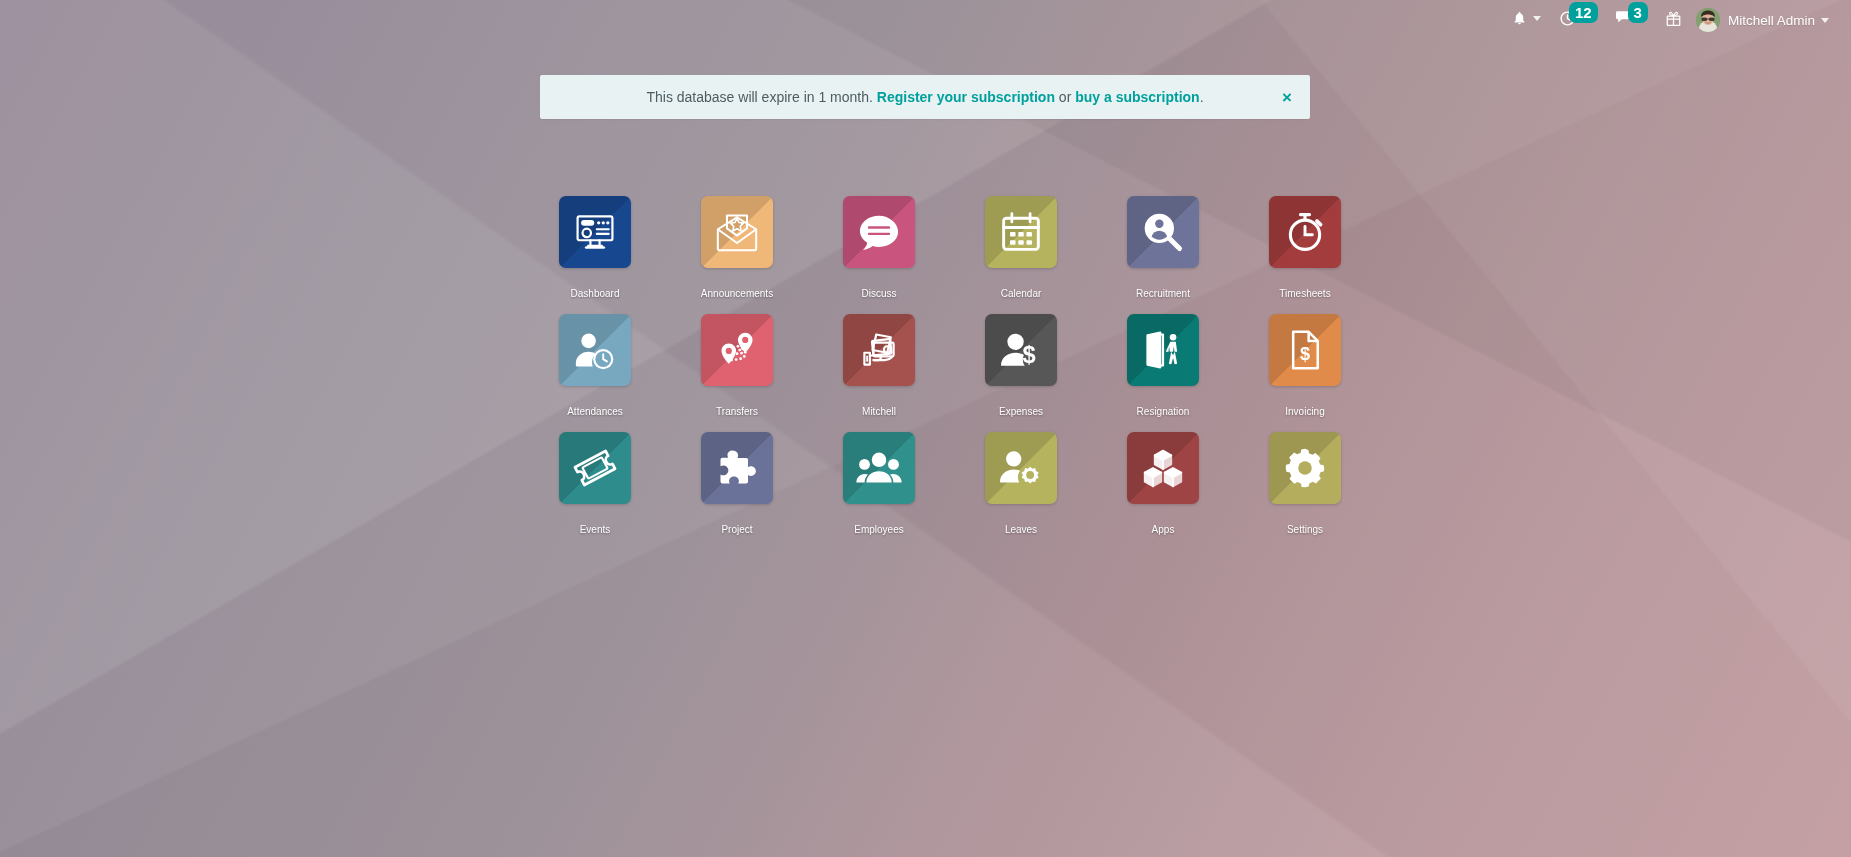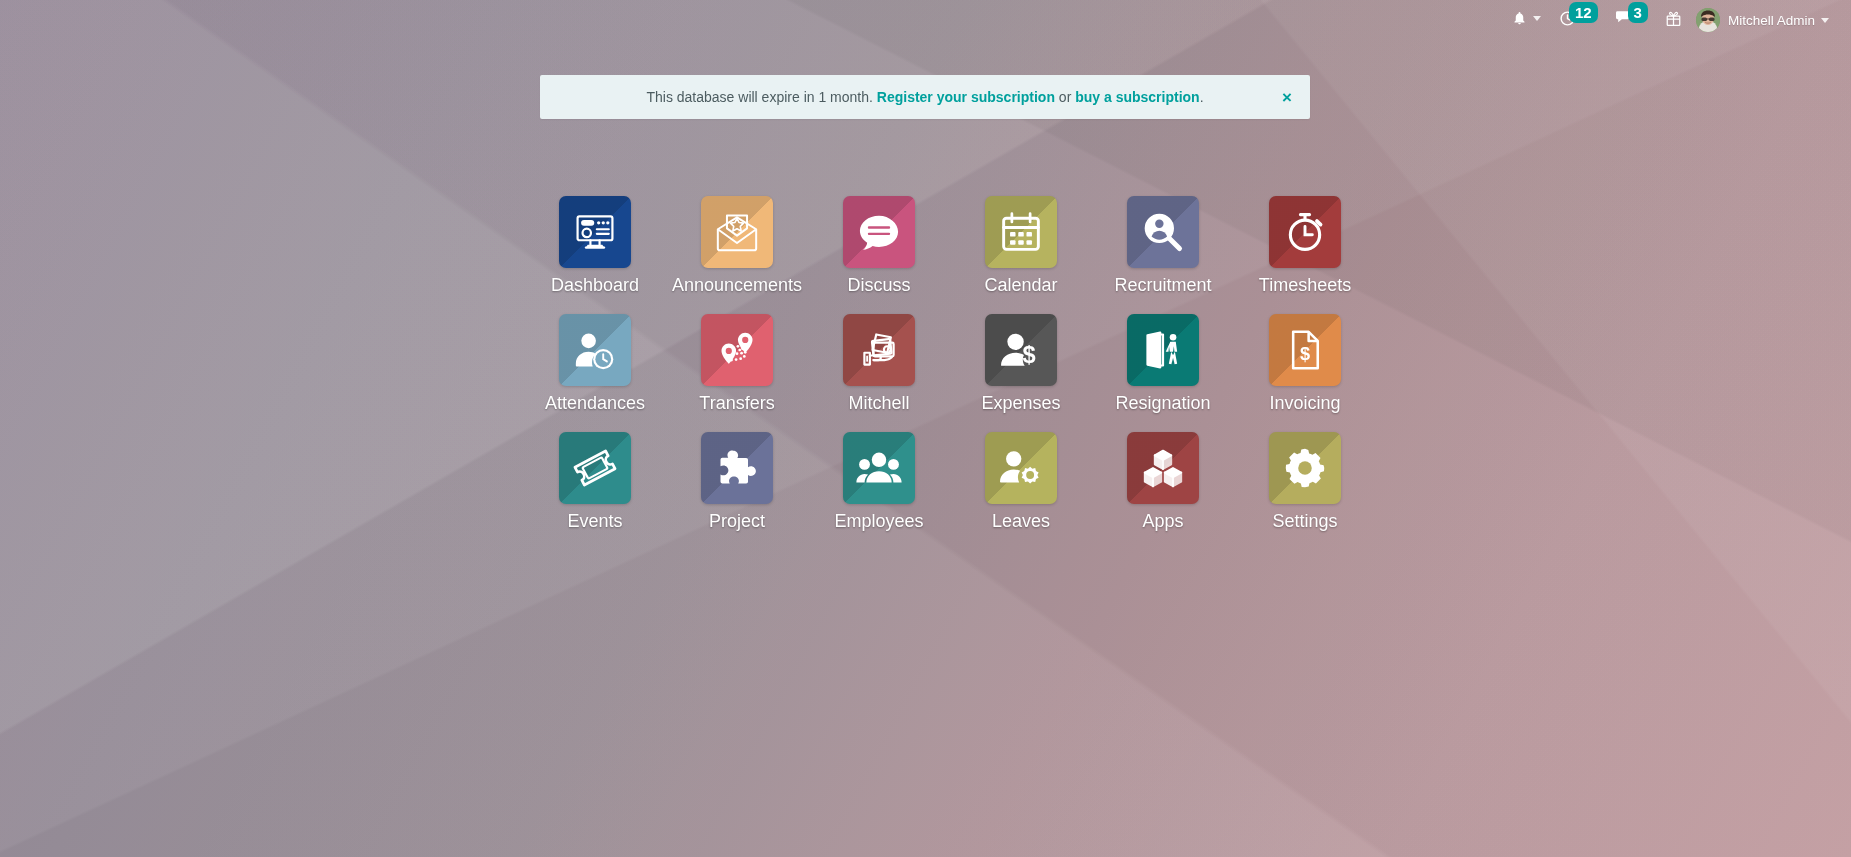--- a/index.html
+++ b/index.html
@@ -106,21 +106,21 @@
   }
   
   .app-icon-box::after {
     content: ""; position: absolute; left: 0; top: 0;
     width: 100%; height: 100%;
     background: linear-gradient(to bottom right, rgba(0,0,0,0.13) 0 50%, rgba(0,0,0,0) 50.2% 100%);
     pointer-events: none;
   }
   .app-icon-box svg { position: relative; z-index: 2; display: block; }
   .app-label {
-    margin-top: 7px; font-size: 18px; color: #ffffff;
+    margin-top: 20px; font-size: 10px; color: #ffffff;
     text-shadow: 0 1px 2px rgba(0,0,0,0.35);
     white-space: nowrap; text-align: right;
   }
 </style>
 </head>
 <body>
 
 <div class="facet" id="facet-a"></div>
 <div class="facet" id="facet-b"></div>
 <div class="facet" id="facet-c"></div>

